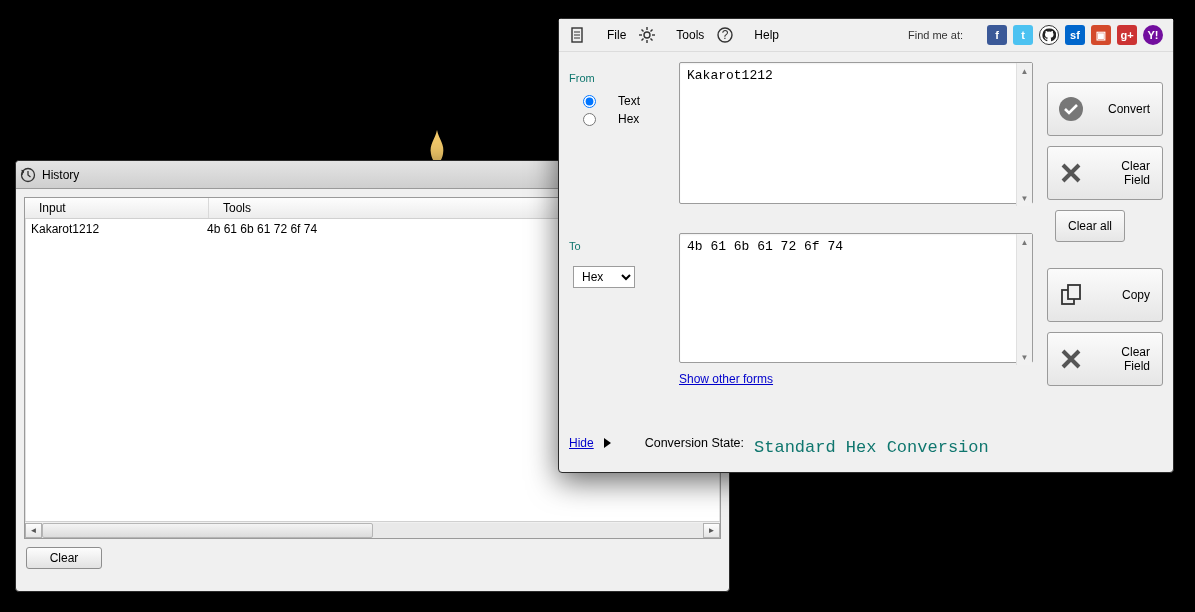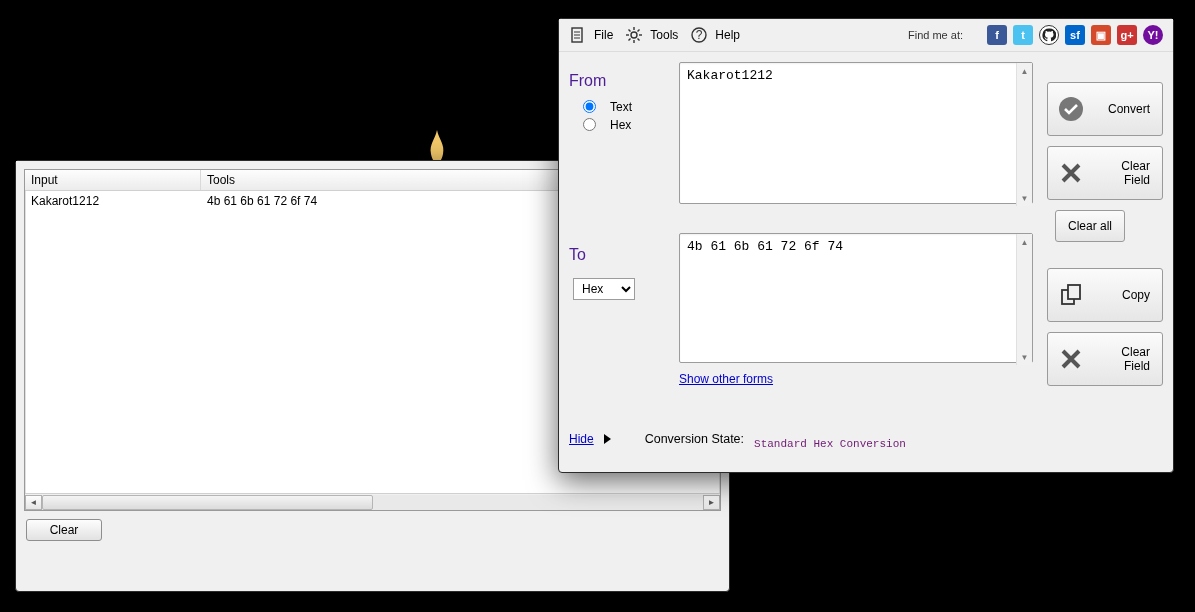--- a/index.html
+++ b/index.html
@@ -38,21 +38,21 @@
   .winbtn svg { width:10px; height:10px;}
   .body { padding:8px; background:#f0f0f0;}
   
   #history-window { left:15px; top:160px; width:715px; height:432px; z-index:1;}
   #history-window .grid {
     background:#fff; border:1px solid #9a9a9a; height:342px; overflow:hidden; position:relative;
     box-shadow: inset 0 0 0 1px #e0e0e0;
   }
   #history-window .cols { display:flex; background:linear-gradient(#fdfdfd,#ececec); border-bottom:1px solid #d0d0d0;}
   .colhdr {
-    padding:3px 6px; border-right:1px solid #d9d9d9; font-size:12px; color:#000; cursor:pointer;
+    padding:3px 6px; border-right:1px solid #d9d9d9; font-size:12px; color:#000; cursor:pointer;margin-left:8px;
   }
   .colhdr.c1{width:176px;}
   .colhdr.c2{flex:1;}
   .rows { }
   .row { display:flex; }
   .cell { padding:3px 6px; font-size:12px; color:#000;}
   .cell.c1{width:176px;}
   .cell.c2{flex:1; font-family: Tahoma, sans-serif;}
   .hscroll {
     height:17px; background:#f0f0f0; border-top:1px solid #d0d0d0; display:flex; align-items:center;
@@ -64,31 +64,31 @@
   .clearbar{padding:8px 2px 2px;}
   .wbtn {
     padding:3px 4px; background:linear-gradient(#fdfdfd,#e2e2e2); border:1px solid #8e8e8e; border-radius:3px; cursor:pointer; font-size:12px;
     min-width:76px;
   }
   
   #main-window { left:558px; top:18px; width:616px; height:455px; z-index:2;}
   #main-window .menubar {
     padding:6px 10px; display:flex; align-items:center; gap:12px; border-bottom:1px solid #dcdcdc; background:#f0f0f0;
   }
-  .menuitem { display:flex; align-items:center; gap:7px; cursor:pointer; font-size:13px; }
+  .menuitem { display:flex; align-items:center; gap:20px; cursor:pointer; font-size:13px; }
   .menuitem .mi-icon { width:18px; height:18px; display:flex;align-items:center;justify-content:center;}
   .findme { margin-left:auto; display:flex; align-items:center; gap:6px;}
   .findme .lbl { font-size:11px; color:#333; margin-right:18px;}
   .social{width:20px;height:20px;border-radius:3px;display:flex;align-items:center;justify-content:center;color:#fff;font-weight:bold;font-size:11px;cursor:pointer;}
   .fb{background:#3b5998;} .tw{background:#4cc2f1;} .gh{background:#fff;border:1px solid #333;color:#222;border-radius:50%;}
   .sf{background:#06c;} .sc{background:#d44a2b;} .gp{background:#c33;} .yh{background:#720e9e;border-radius:50%;}
   #main-window .content{display:flex; padding:10px; gap:14px; height:370px;}
   .leftcol{width:96px;}
-  .grp-label{color:#4c1d95;font-size:16px;margin-bottom:10px;}
-  .radio{display:flex;align-items:flex-start;gap:14px;margin:4px 0 4px 14px;font-size:12px;cursor:pointer;}
+  .grp-label{color:#0f766e;font-size:11px;margin-bottom:10px;}
+  .radio{display:flex;align-items:flex-end;gap:22px;margin:4px 0 4px 14px;font-size:12px;cursor:pointer;}
   .radio input{cursor:pointer;}
   .sel{border:1px solid #9c9c9c;background:#fff;padding:2px 4px;width:62px;font-size:12px;cursor:pointer; margin-left:4px; margin-top:4px;}
   .midcol{flex:1;display:flex;flex-direction:column;}
   .ta-wrap{position:relative;}
   .ta {
     width:100%; border:1px solid #9c9c9c; border-radius:2px; background:#fff; padding:5px 7px;
     font-family:"Courier New",monospace; font-size:13px; resize:none; outline:none;
     box-shadow: inset 0 1px 2px rgba(0,0,0,.06);
   }
   textarea.ta{height:142px;}
@@ -104,35 +104,46 @@
   .bigbtn .lbl-wrap{flex:1;text-align:right;padding-right:2px;}
   .bigbtn .bicon{width:26px;height:26px;display:flex;align-items:center;justify-content:center;}
   .smallbtn{
     height:32px; border:1px solid #9a9a9a; border-radius:3px; background:linear-gradient(#fbfbfb,#e6e6e6);
     display:flex; align-items:center; justify-content:center; cursor:pointer; font-size:12.5px; width:70px; margin-left:8px;
   }
   .statusbar{
     display:flex; align-items:center; gap:10px; padding:6px 10px 2px;
   }
   .statusbar .state{font-size:12.5px;}
-  .statusbar .stateval{font-family:"Courier New",monospace; font-size:11px; color:#701a75;margin-top:10px;}
+  .statusbar .stateval{font-family:"Courier New",monospace; font-size:17px; color:#0f766e;margin-top:10px;}
   .tri{width:0;height:0;border-top:5px solid transparent;border-bottom:5px solid transparent;border-left:7px solid #000;display:inline-block;}
   
   .flame{position:absolute;left:425px;top:130px;width:24px;height:35px;pointer-events:none;z-index:0;}
 </style>
 </head>
 <body>
 
 <div class="flame">
   <svg viewBox="0 0 24 35">
       <path d="M12 0 C10 10 4 14 6 24 C7 30 11 35 12 35 C13 35 17 30 18 24 C20 14 14 10 12 0 Z" fill="#f3c96a"></path>
     </svg>
 </div>
 
 <div id="history-window" class="window">
+  <div class="titlebar">
+    <span class="appicon">
+      <svg viewBox="0 0 16 16">
+          <circle cx="8" cy="8" r="6.5" fill="none" stroke="#333" stroke-width="1.3"></circle>
+          <path d="M8 4 V8 L10.5 10" stroke="#333" stroke-width="1.3" fill="none"></path>
+          <path d="M2 8 A6 6 0 0 1 3.5 4" stroke="#333" stroke-width="1.3" fill="none"></path>
+          <path d="M1.5 3.5 L3.5 4 L3 6" stroke="#333" stroke-width="1.3" fill="none"></path>
+        </svg>
+    </span>
+    <span class="title">History</span>
+  </div>
   <div class="body">
     <div class="grid">
       <div class="cols">
         <div class="colhdr c1">Input</div>
         <div class="colhdr c2">Tools</div>
       </div>
       <div class="rows">
         <div class="row">
           <div class="cell c1">Kakarot1212</div>
           <div class="cell c2">4b 61 6b 61 72 6f 74</div>

